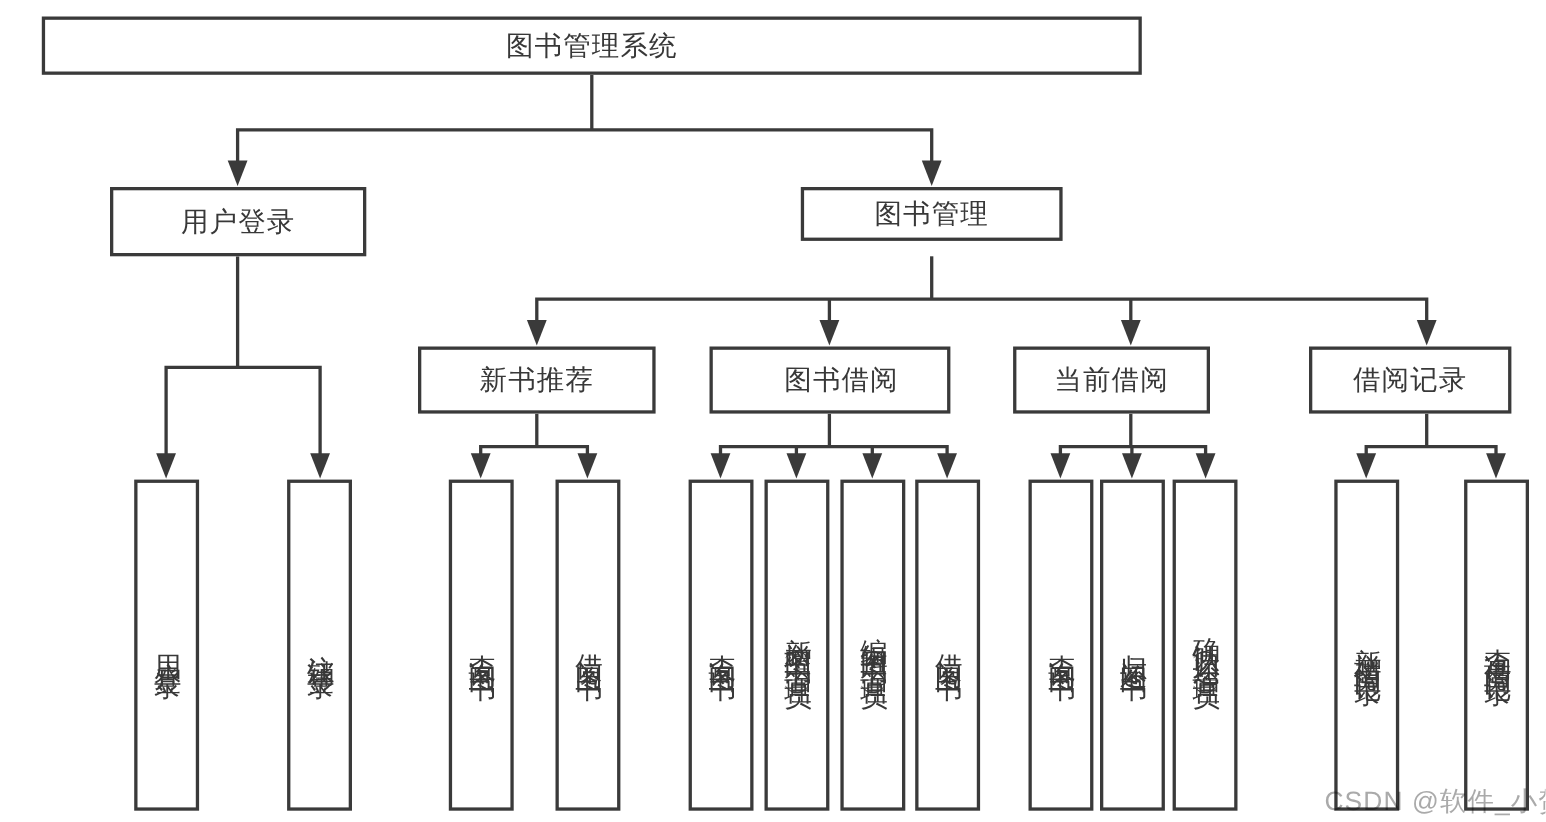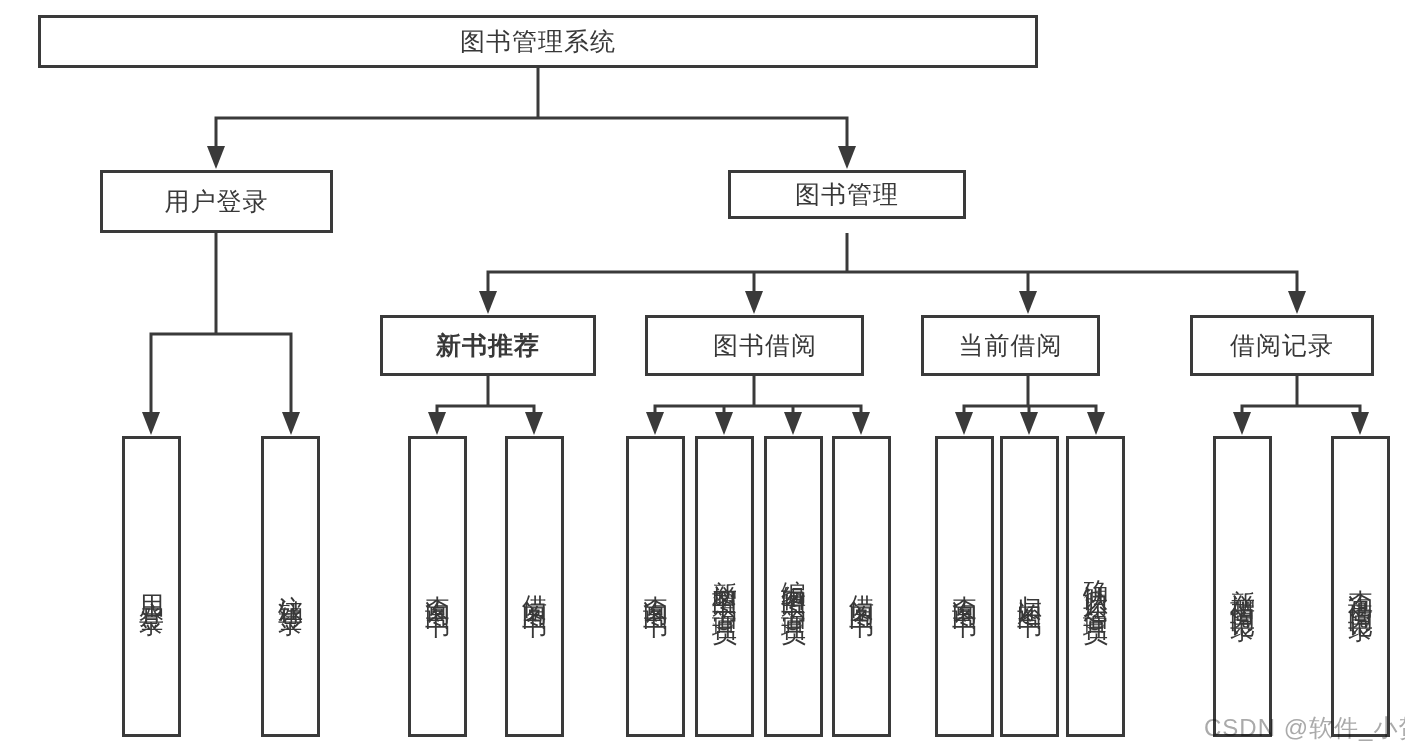--- a/index.html
+++ b/index.html
@@ -37,21 +37,21 @@
   .leaf .vtext {
     writing-mode: vertical-rl;
     letter-spacing: 6px;
     line-height: 1;
     font-size: 25px;
   }
   
   .n-root        { left: 20px;   top: 15px;  width: 1000px; height: 53px; }
   .n-user-login  { left: 82px;   top: 170px; width: 233px;  height: 63px; }
   .n-book-mgmt   { left: 710px;  top: 170px; width: 238px;  height: 49px; }
-  .n-new-rec     { left: 362px;  top: 315px; width: 216px;  height: 61px; font-weight: bold; }
+  .n-new-rec     { left: 362px;  top: 315px; width: 216px;  height: 61px; }
   .n-borrow      { left: 627px;  top: 315px; width: 219px;  height: 61px; padding-left: 21px; }
   .n-current     { left: 903px;  top: 315px; width: 179px;  height: 61px; }
   .n-records     { left: 1172px; top: 315px; width: 184px;  height: 61px; }
   .leaf          { top: 436px; width: 59px; height: 301px; }
   .lf-login      { left: 104px; }
   .lf-logout     { left: 243px; }
   .lf-rec-q      { left: 390px; }
   .lf-rec-b      { left: 487px; }
   .lf-bor-q      { left: 608px; }
   .lf-bor-add    { left: 677px; }

